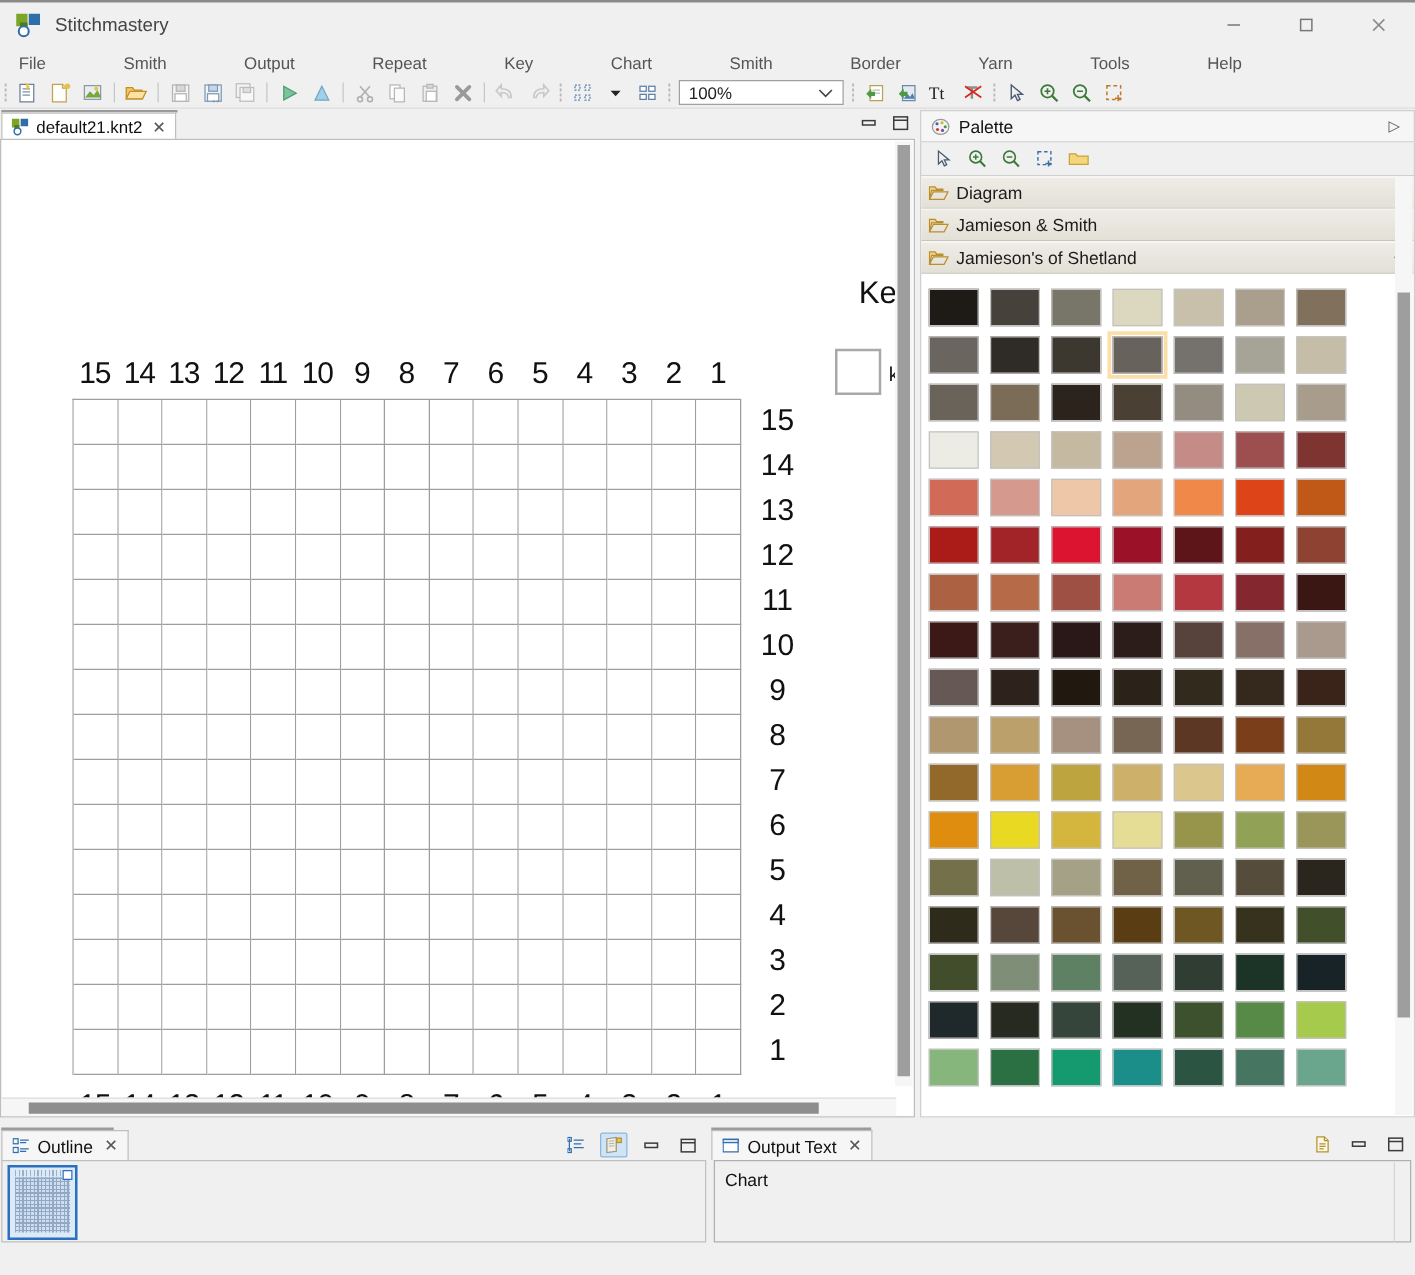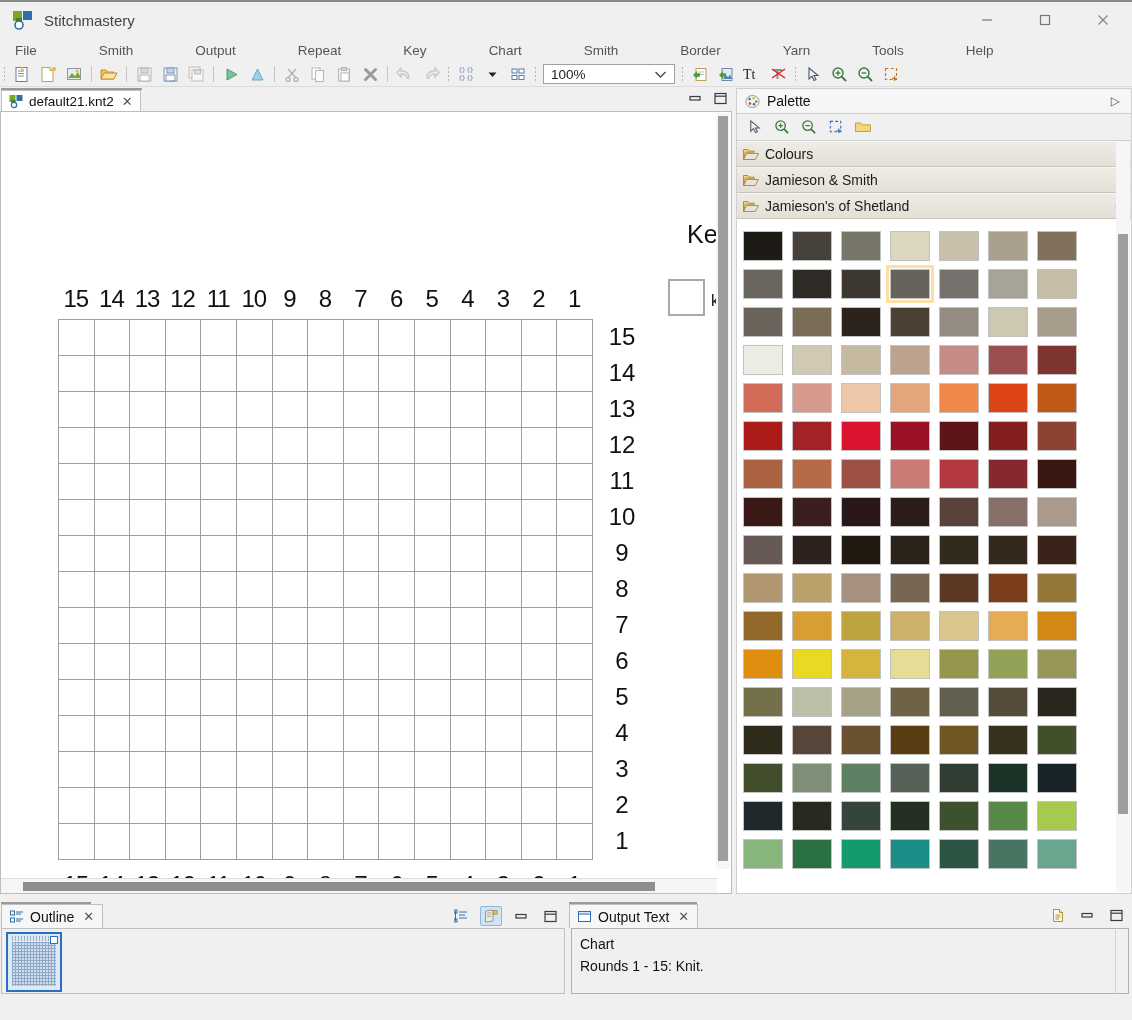--- a/index.html
+++ b/index.html
@@ -875,21 +875,21 @@
     </div>
 
     <div class="palette-body">
       <div class="pal-group">
         <span class="folder">
           <svg width="16" height="13" viewBox="0 0 16 13">
               <path d="M0.5 11.5 V1.5 h4.5 l1.3 1.7 h5 v1 h-9 L0.5 11.5 z" fill="#f0d28a" stroke="#b98f2e"></path>
               <path d="M0.5 11.5 l3.2 -6 h11.8 l-3.2 6 z" fill="none" stroke="#b98f2e"></path>
             </svg>
         </span>
-        <span class="gname">Colours</span>
+        <span class="gname">Diagram</span>
       </div>
       <div class="pal-group">
         <span class="folder">
           <svg width="16" height="13" viewBox="0 0 16 13">
               <path d="M0.5 11.5 V1.5 h4.5 l1.3 1.7 h5 v1 h-9 L0.5 11.5 z" fill="#f0d28a" stroke="#b98f2e"></path>
               <path d="M0.5 11.5 l3.2 -6 h11.8 l-3.2 6 z" fill="none" stroke="#b98f2e"></path>
             </svg>
         </span>
         <span class="gname">Jamieson &amp; Smith</span>
       </div>
@@ -1359,18 +1359,17 @@
         <span class="act">
           <svg width="15" height="15" viewBox="0 0 15 15">
               <rect x="2" y="2.5" width="11" height="10" fill="none" stroke="#3b3b3b" stroke-width="1.2"></rect>
               <line x1="2" y1="5.2" x2="13" y2="5.2" stroke="#3b3b3b" stroke-width="1.2"></line>
             </svg>
         </span>
       </div>
     </div>
     <div class="output-body">
       <div class="output-line">Chart</div>
-      <div class="output-line">Rounds 1 - 15: Knit.</div>
       <div class="output-inner-sep"></div>
     </div>
   </div>
 
 </div>
 
 </body></html>

